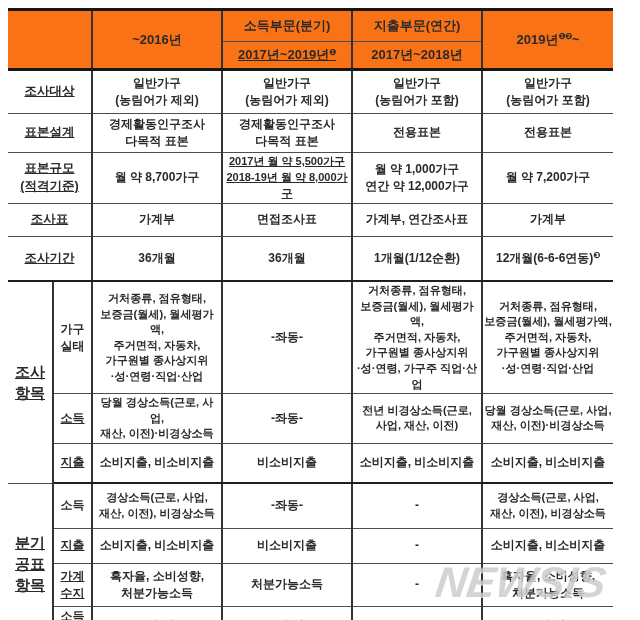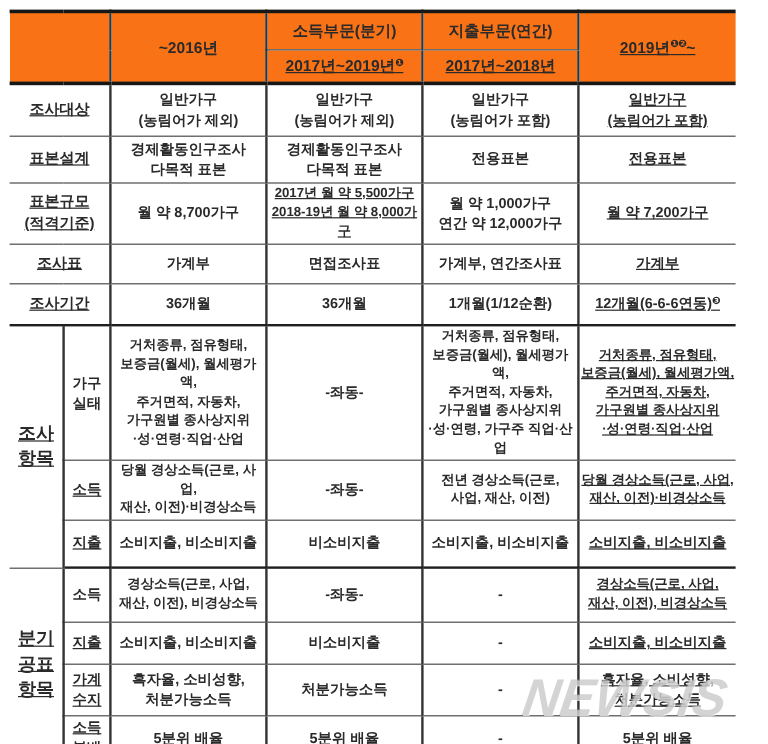--- a/index.html
+++ b/index.html
@@ -32,21 +32,21 @@
     vertical-align: middle;
     font-size: 12px;
     font-weight: bold;
     line-height: 1.42;
     white-space: pre-line;
     padding: 1px 2px;
     overflow: hidden;
     color: #2a2a2a;
   }
   td:first-child { border-left: none; text-decoration: underline; }
-  td:last-child { border-right: none; text-decoration: underline; }
+  td:last-child { border-right: none; }
   tr.hdr td {
     background: #f97316;
     font-size: 13px;
     line-height: 1.35;
   }
   td.hb { border-bottom: 3px solid #171717; }
   tr.sep td { border-bottom: 2px solid #1f1f1f; }
   td.rowlabel { font-size: 12.5px; }
   td.grouplabel { font-size: 15px; }
   td.sublabel { font-size: 12px; text-align: center; }
@@ -135,21 +135,21 @@
     </tr>
 
     <tr style="height:33px">
       <td class="rowlabel" colspan="2">조사표</td>
       <td>가계부</td>
       <td>면접조사표</td>
       <td>가계부, 연간조사표</td>
       <td>가계부</td>
     </tr>
 
-    <tr class="sep" style="height:35px">
+    <tr class="sep" style="height:45px">
       <td class="rowlabel" colspan="2">조사기간</td>
       <td>36개월</td>
       <td>36개월</td>
       <td>1개월(1/12순환)</td>
       <td><span>12개월(6-6-6연동)</span><span class="sup">❸</span></td>
     </tr>
 
     <tr style="height:96px">
       <td class="grouplabel" rowspan="3">조사
 항목</td>
@@ -171,21 +171,21 @@
 주거면적, 자동차,
 가구원별 종사상지위
 ·성·연령·직업·산업</td>
     </tr>
 
     <tr style="height:44px">
       <td class="sublabel">소득</td>
       <td class="dense">당월 경상소득(근로, 사업,
 재산, 이전)·비경상소득</td>
       <td>-좌동-</td>
-      <td class="dense">전년 경상소득(근로,
+      <td class="dense">전년 비경상소득(근로,
 사업, 재산, 이전)</td>
       <td class="dense">당월 경상소득(근로, 사업,
 재산, 이전)·비경상소득</td>
     </tr>
 
     <tr class="sep" style="height:40px">
       <td class="sublabel">지출</td>
       <td>소비지출, 비소비지출</td>
       <td>비소비지출</td>
       <td>소비지출, 비소비지출</td>

